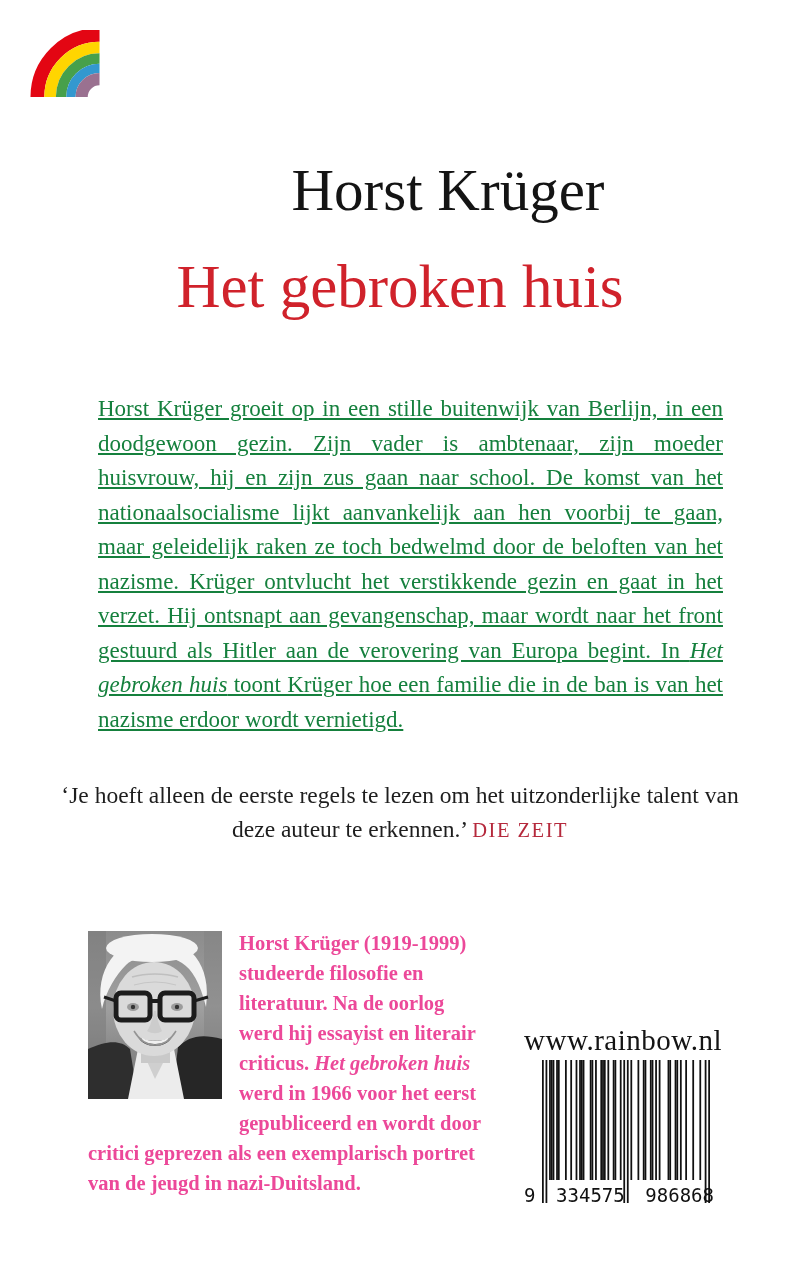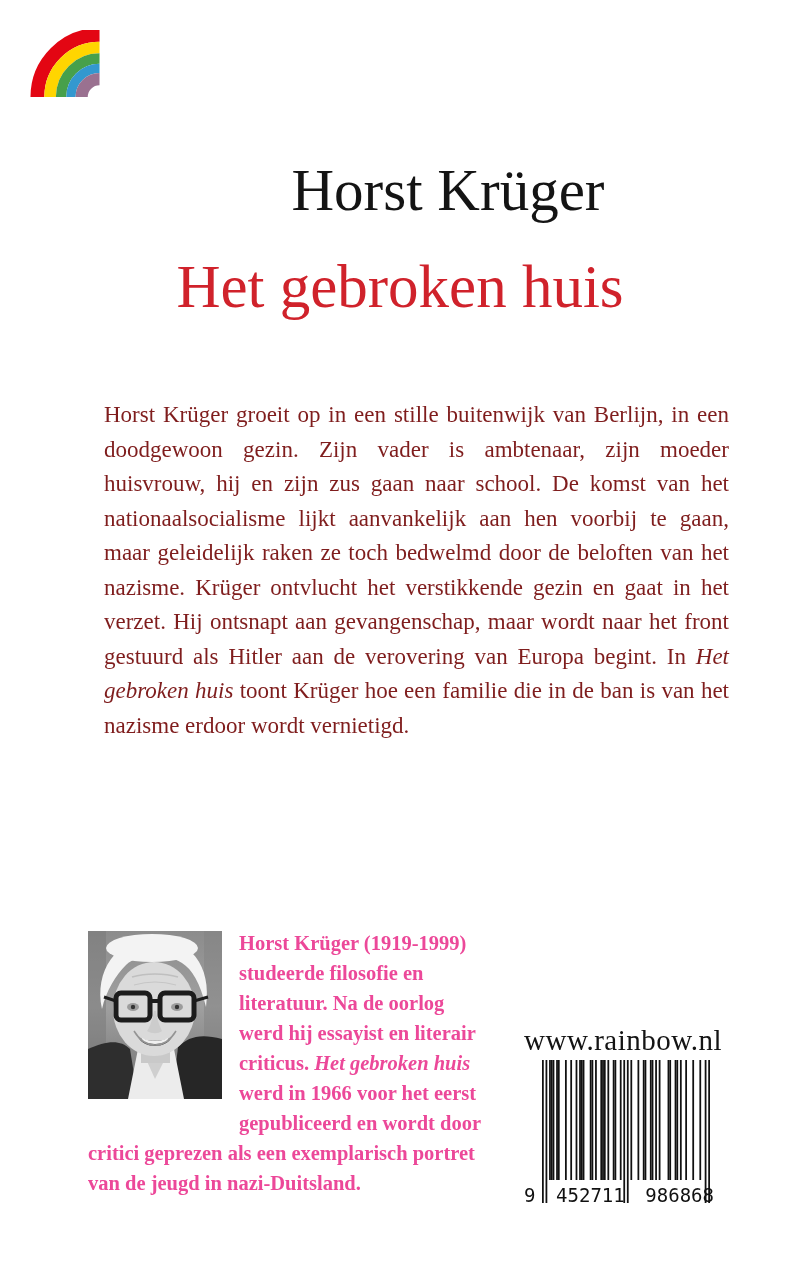--- a/index.html
+++ b/index.html
@@ -18,22 +18,22 @@
     position:absolute; top:156px; left:0; width:800px; margin:0;
     text-align:center; font-size:59px; font-weight:normal; color:#141414;padding-left:48px;
   }
   .book-title {
     position:absolute; top:252px; left:0; width:800px; margin:0;
     text-align:center; font-size:61px; font-weight:normal; color:#d0222b;
   }
 
   
   .synopsis {
-    position:absolute; top:382px; left:88px; width:625px; margin:16px;
-    font-size:23px; line-height:34.5px; text-align:justify; color:#7f1d1d;
+    position:absolute; top:382px; left:88px; width:625px; margin:10px;
+    font-size:23px; line-height:34.5px; text-align:justify; color:#15803d;text-decoration:underline;
   }
   .synopsis i { font-style:italic; }
 
   
   .quote {
     position:absolute; top:778px; left:55px; width:690px;
     text-align:center; font-size:23.5px; line-height:34px; color:#1e1e1e;
   }
   .quote .source {
     color:#b5293c; font-size:20.5px; letter-spacing:1.5px; white-space:nowrap;
@@ -76,20 +76,21 @@
         <path d="M 50.4 66 A 17.6 17.6 0 0 1 68 48.4" stroke="#9a7190" stroke-width="12"></path>
       </g>
     </svg>
   </div>
 
   <h1 class="author">Horst Krüger</h1>
   <h2 class="book-title">Het gebroken huis</h2>
 
   <p class="synopsis"><span>Horst Krüger groeit op in een stille buitenwijk van Berlijn, in een doodgewoon gezin. Zijn vader is ambtenaar, zijn moeder huisvrouw, hij en zijn zus gaan naar school. De komst van het nationaalsocialisme lijkt aanvankelijk aan hen voorbij te gaan, maar geleidelijk raken ze toch bedwelmd door de beloften van het nazisme. Krüger ontvlucht het verstikkende gezin en gaat in het verzet. Hij ontsnapt aan gevangenschap, maar wordt naar het front gestuurd als Hitler aan de verovering van Europa begint. In </span><i>Het gebroken huis</i><span> toont Krüger hoe een familie die in de ban is van het nazisme erdoor wordt vernietigd.</span></p>
 
+  <div class="quote"><span>‘Je hoeft alleen de eerste regels te lezen om het uitzonderlijke talent van deze auteur te erkennen.’ </span><span class="source">DIE ZEIT</span></div>
 
   <div class="bio">
     <div class="photo">
       <svg viewBox="0 0 134 168">
         <defs>
           <linearGradient id="pbg" x1="0" y1="0" x2="0" y2="1">
             <stop offset="0" stop-color="#8c8c8c"></stop>
             <stop offset="0.45" stop-color="#a0a0a0"></stop>
             <stop offset="1" stop-color="#6f6f6f"></stop>
           </linearGradient>
@@ -177,18 +178,18 @@
         <rect x="76" y="0" width="1" height="120" fill="#111"></rect>
         <rect x="78" y="0" width="1" height="120" fill="#111"></rect>
         <rect x="81" y="0" width="1" height="120" fill="#111"></rect>
         <rect x="85" y="0" width="1" height="120" fill="#111"></rect>
         <rect x="89" y="0" width="1" height="120" fill="#111"></rect>
         <rect x="92" y="0" width="1" height="143" fill="#111"></rect>
         <rect x="94" y="0" width="1" height="143" fill="#111"></rect>
       </svg>
     <div class="digits">
       <span>9</span>
-      <span>452711</span>
+      <span>334575</span>
       <span>986868</span>
     </div>
   </div>
 
 </div>
 
 </body></html>

